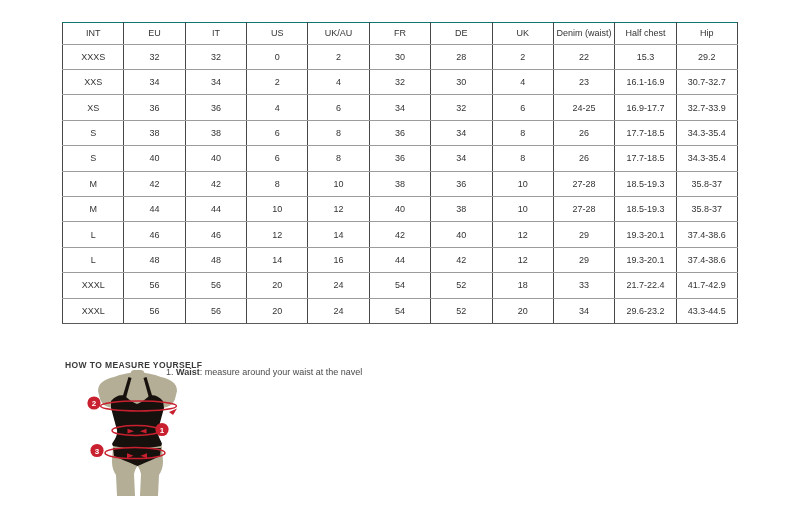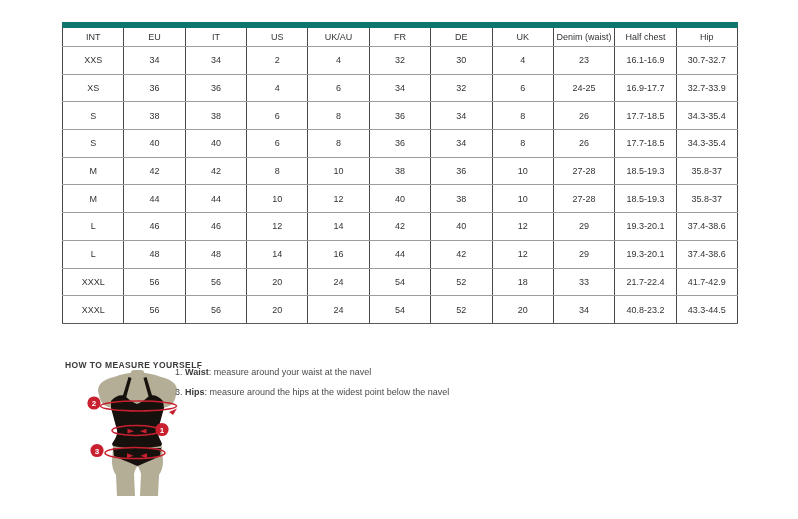--- a/index.html
+++ b/index.html
@@ -19,31 +19,31 @@
     position:absolute;left:62px;top:22px;width:676px;height:302px;
     border-collapse:collapse;table-layout:fixed;
     font-size:9px;color:var(--table-text);
   }
   .size-table th,.size-table td{
     border-left:1px solid #474747;border-right:1px solid #474747;
     border-top:1px solid #9c9c9c;border-bottom:1px solid #9c9c9c;
     text-align:center;vertical-align:middle;font-weight:normal;
     padding:0;height:21.5px;white-space:nowrap;overflow:hidden;
   }
-  .size-table tr:first-child th{border-top:6px solid #0f766e;}
+  .size-table tr:first-child th{border-top:1px solid #0f766e;}
   .size-table tr:last-child td{border-bottom:1px solid #5a5a5a;}
 
   
   .measure-title{
     position:absolute;left:65px;top:360px;
     font-size:8.5px;font-weight:bold;letter-spacing:.4px;color:var(--heading);
   }
   ol.steps{
-    position:absolute;left:175px;top:363px;list-style:none;
-    font-size:9px;color:#4a4a4a;
+    position:absolute;left:166px;top:363px;list-style:none;
+    font-size:9px;color:#4a4a4a;text-align:right;
   }
   ol.steps li{line-height:19.5px;white-space:nowrap;}
   ol.steps b{color:var(--heading);}
 
   svg.figure{position:absolute;left:84px;top:369px;}
   .skin{fill:var(--skin);}
   .garment{fill:var(--garment);}
   .redline{fill:none;stroke:var(--red);stroke-width:1.5;}
   .redfill{fill:var(--red);}
   .badge-num{fill:#ffffff;font-family:"Liberation Sans",sans-serif;font-size:8px;font-weight:bold;}
@@ -64,20 +64,33 @@
           <th>FR</th>
           <th>DE</th>
           <th>UK</th>
           <th>Denim (waist)</th>
           <th>Half chest</th>
           <th>Hip</th>
         </tr>
     </thead>
     <tbody>
         <tr>
+          <td>XXXS</td>
+          <td>32</td>
+          <td>32</td>
+          <td>0</td>
+          <td>2</td>
+          <td>30</td>
+          <td>28</td>
+          <td>2</td>
+          <td>22</td>
+          <td>15.3</td>
+          <td>29.2</td>
+        </tr>
+        <tr>
           <td>XXS</td>
           <td>34</td>
           <td>34</td>
           <td>2</td>
           <td>4</td>
           <td>32</td>
           <td>30</td>
           <td>4</td>
           <td>23</td>
           <td>16.1-16.9</td>
@@ -190,21 +203,21 @@
         <tr>
           <td>XXXL</td>
           <td>56</td>
           <td>56</td>
           <td>20</td>
           <td>24</td>
           <td>54</td>
           <td>52</td>
           <td>20</td>
           <td>34</td>
-          <td>40.8-23.2</td>
+          <td>29.6-23.2</td>
           <td>43.3-44.5</td>
         </tr>
       </tbody>
   </table>
 
   <div class="measure-title">HOW TO MEASURE YOURSELF</div>
 
   <svg class="figure" width="100" height="128" viewBox="0 0 100 128">
 
     <path class="skin" d="M14,22 C14,13 22,10 30,8 C38,5 44,4 47,4 L60,4 C63,4 69,5 77,8 C85,10 93,13 93,22
@@ -242,19 +255,15 @@
       <circle class="redfill" cx="13" cy="81.5" r="6.6"></circle>
       <text class="badge-num" x="13" y="84.5" text-anchor="middle">3</text>
     </g>
   </svg>
 
   <ol class="steps">
     <li>
       <span>1.</span>
       <b>Waist</b><span>: measure around your waist at the navel</span>
     </li>
-    <li>
-      <span>3.</span>
-      <b>Hips</b><span>: measure around the hips at the widest point below the navel</span>
-    </li>
   </ol>
 
 </div>
 
 </body></html>

